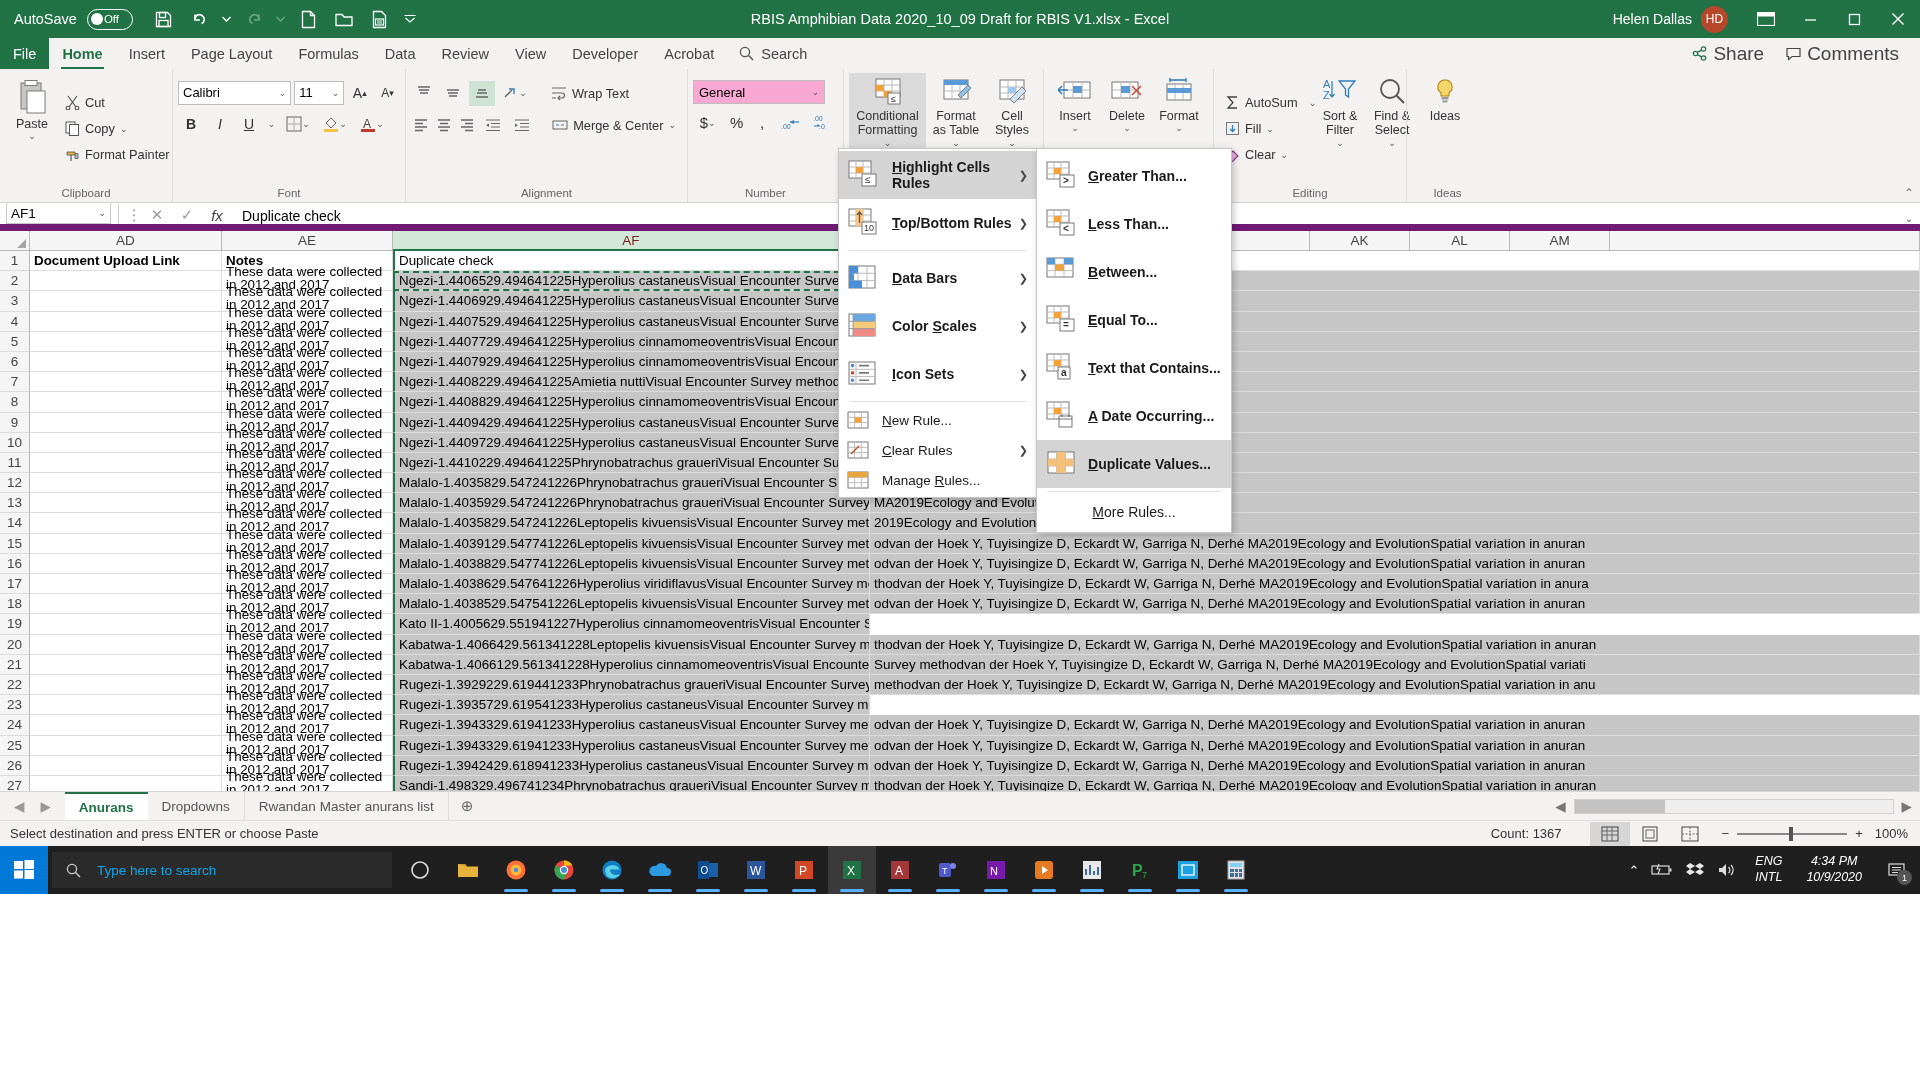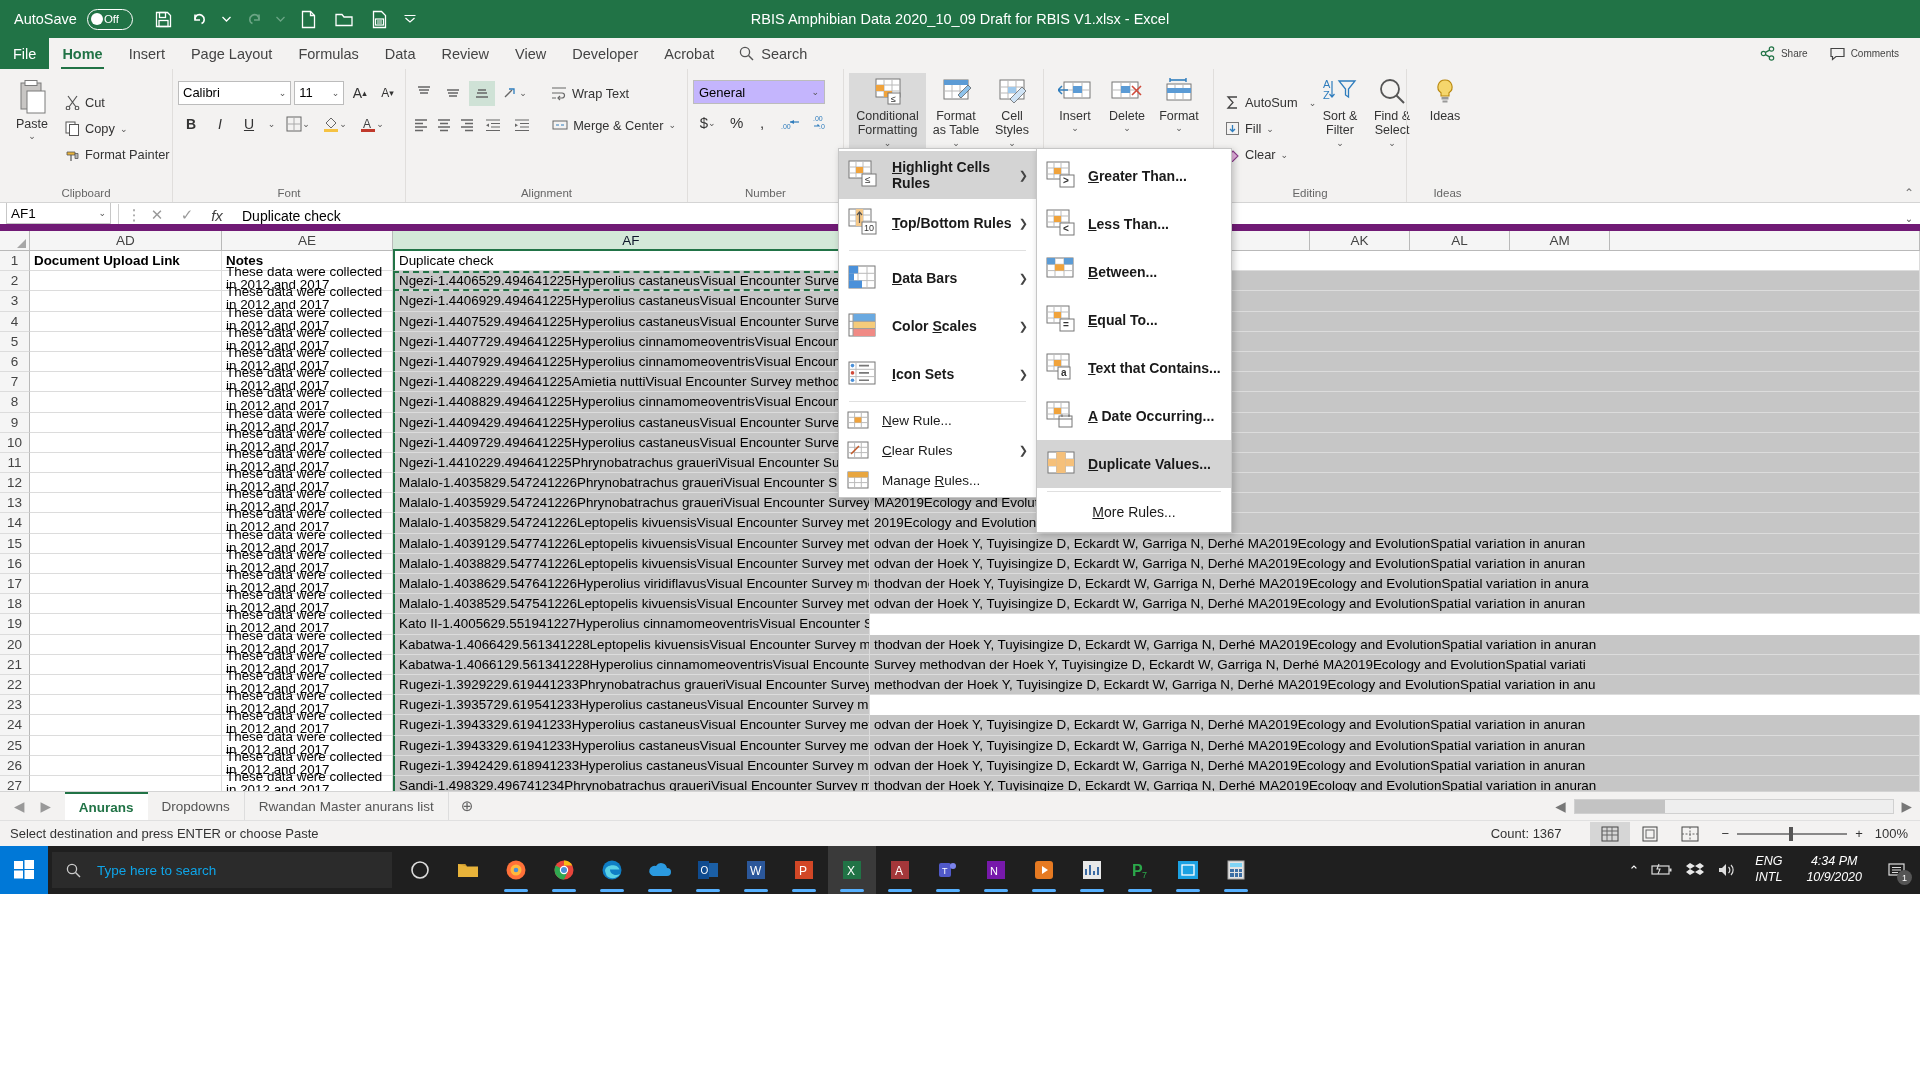--- a/index.html
+++ b/index.html
@@ -54,21 +54,21 @@
     white-space: nowrap;
   }
   .menubar .mi.file { background: #217346; color: #fff; }
   .menubar .mi.active { color: #217346; font-weight: bold; position: relative; }
   .menubar .mi.active::after {
     content: ""; position: absolute; left: 12px; right: 12px; bottom: 0;
     height: 2.5px; background: #217346;
   }
   .search-box { display: flex; align-items: center; gap: 7px; padding: 0 12px; color: #444; }
   .menubar .right { margin-left: auto; display: flex; align-items: center; gap: 4px; padding-right: 12px;}
-  .mb-btn { display: flex; align-items: center; gap: 6px; padding: 3px 9px; font-size: 10px; cursor: pointer;}
+  .mb-btn { display: flex; align-items: center; gap: 6px; padding: 3px 9px; font-size: 19px; cursor: pointer;}
   
   .ribbon {
     height: 134px; background: #f3f2f1; display: flex;
     border-bottom: 1px solid #d4d4d4; position: relative;
   }
   .rgroup { display: flex; flex-direction: column; position: relative; padding: 4px 0 0 0; }
   .rgroup + .rgroup { border-left: 1px solid #e0dedc; }
   .rgroup-body { flex: 1; display: flex; padding: 0 5px; }
   .rgroup-label {
     font-size: 11.5px; color: #666; text-align: center; height: 18px;
@@ -97,21 +97,21 @@
     width: 52px; height: 24px; border: 1px solid #bcbcbc; background: #fff;
     display: flex; align-items: center; padding: 0 4px; font-size: 13px;
     justify-content: space-between;
   }
   .iconbtn {
     width: 26px; height: 25px; display: flex; align-items: center; justify-content: center;
     font-size: 14px; cursor: pointer; color: #333;
   }
   .iconbtn.wide { width: 34px; }
   .numfmt {
-    width: 132px; height: 24px; border: 1px solid #bcbcbc; background: #c4b5fd;
+    width: 132px; height: 24px; border: 1px solid #bcbcbc; background: #f9a8d4;
     display: flex; align-items: center; padding: 0 5px; font-size: 13px;
     justify-content: space-between;
   }
   .cfbtn-active { background: #dadada !important; }
   
   .formulabar {
     height: 28px; display: flex; align-items: flex-end; background: #fff;
     border-bottom: 7px solid #701a75; font-size: 14px;
   }
   .namebox {
@@ -133,21 +133,21 @@
   .corner::after {
     content: ""; position: absolute; right: 3px; bottom: 2px;
     border-style: solid; border-width: 0 0 9px 9px;
     border-color: transparent transparent #a6a6a6 transparent;
   }
   .ch {
     border-right: 1px solid #b9b9b9; border-bottom: 1px solid #b9b9b9;
     text-align: center; font-size: 13.5px; color: #444; background: #f5f5f5;
     line-height: 19px; cursor: pointer; overflow: hidden;
   }
-  .ch.sel { background: #d3e8d8; color: #0f172a; border-bottom: 2px solid #217346;}
+  .ch.sel { background: #d3e8d8; color: #7f1d1d; border-bottom: 2px solid #217346;}
   .rowarea { flex: 1; overflow: hidden; position: relative; }
   .gr { display: flex; height: 20.2px; }
   .rh {
     width: 30px; min-width: 30px; background: #f5f5f5; text-align: center;
     font-size: 13.5px; color: #444; line-height: 19px;
     border-right: 1px solid #b9b9b9; border-bottom: 1px solid #dcdcdc;
     cursor: pointer;
   }
   .cell {
     border-right: 1px solid #dcdcdc; border-bottom: 1px solid #dcdcdc;
@@ -304,20 +304,45 @@
           <path d="M6 11h5M6 13h5" stroke="#fff" stroke-width="1"></path>
         </svg>
     </span>
     <span class="qat-btn" style="width:22px">
       <svg class="ico" width="12" height="8" viewBox="0 0 12 8">
           <path d="M0.5 0.5h11M1.5 3 L6 7 L10.5 3" fill="none" stroke="#fff" stroke-width="1.2"></path>
         </svg>
     </span>
   </div>
   <div class="title-center">RBIS Amphibian Data 2020_10_09 Draft for RBIS V1.xlsx  -  Excel</div>
+  <div class="title-right">
+    <span class="user-name">Helen Dallas</span>
+    <span class="avatar">HD</span>
+    <span class="tb-icon">
+      <svg class="ico" width="18" height="14" viewBox="0 0 18 14">
+          <rect x="0.5" y="0.5" width="17" height="13" fill="none" stroke="#fff" stroke-width="1.2"></rect>
+          <rect x="0.5" y="0.5" width="17" height="4" fill="#fff"></rect>
+        </svg>
+    </span>
+    <span class="tb-icon">
+      <svg class="ico" width="13" height="13" viewBox="0 0 13 13">
+          <path d="M1 7h11" stroke="#fff" stroke-width="1.3"></path>
+        </svg>
+    </span>
+    <span class="tb-icon">
+      <svg class="ico" width="13" height="13" viewBox="0 0 13 13">
+          <rect x="1.5" y="1.5" width="10" height="10" fill="none" stroke="#fff" stroke-width="1.3"></rect>
+        </svg>
+    </span>
+    <span class="tb-icon close">
+      <svg class="ico" width="14" height="14" viewBox="0 0 14 14">
+          <path d="M1.5 1.5l11 11M12.5 1.5l-11 11" stroke="#fff" stroke-width="1.4"></path>
+        </svg>
+    </span>
+  </div>
 </div>
 
 <div class="menubar">
   <div class="mi file">File</div>
   <div class="mi active">Home</div>
   <div class="mi">Insert</div>
   <div class="mi">Page Layout</div>
   <div class="mi">Formulas</div>
   <div class="mi">Data</div>
   <div class="mi">Review</div>

